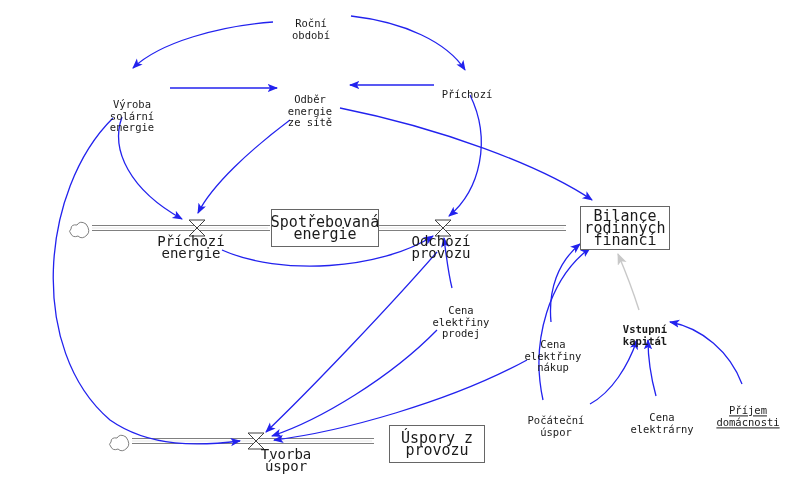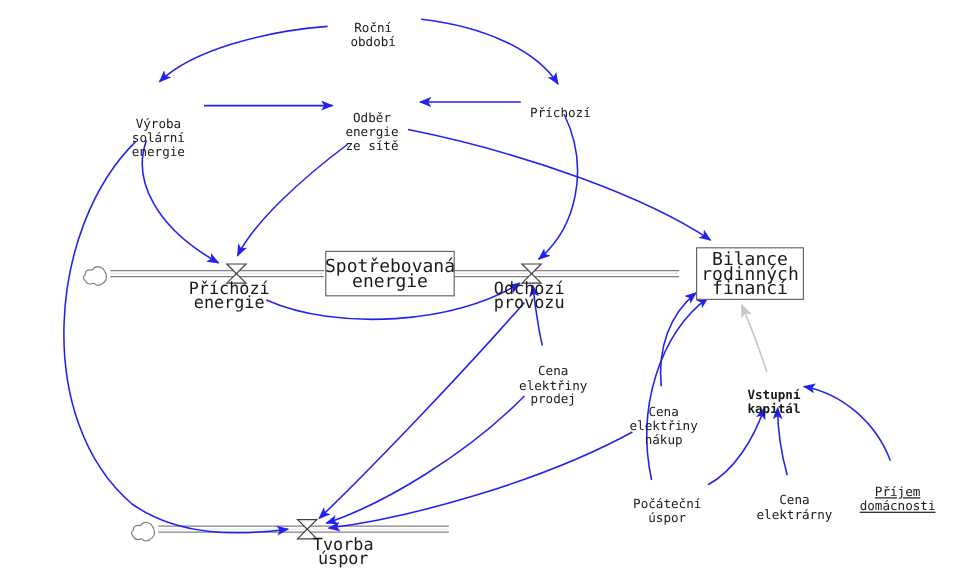--- a/index.html
+++ b/index.html
@@ -191,20 +191,22 @@
   <div class="var" style="left:748px; top:405px;text-decoration:underline;">Příjem
 domácnosti</div>
 
   <div class="stock" style="left:325px; top:228px; width:108px; height:38px;">Spotřebovaná
 energie</div>
 
   <div class="stock" style="left:625px; top:228px; width:90px; height:44px;">Bilance
 rodinných
 financí</div>
 
+  <div class="stock" style="left:437px; top:444px; width:96px; height:38px;">Úspory z
+provozu</div>
 
   <div class="rate" style="left:191px; top:236px;">Příchozí
 energie</div>
 
   <div class="rate" style="left:441px; top:236px;">Odchozí
 provozu</div>
 
   <div class="rate" style="left:250px; top:449px;margin-left:36px;">Tvorba
 úspor</div>
 

